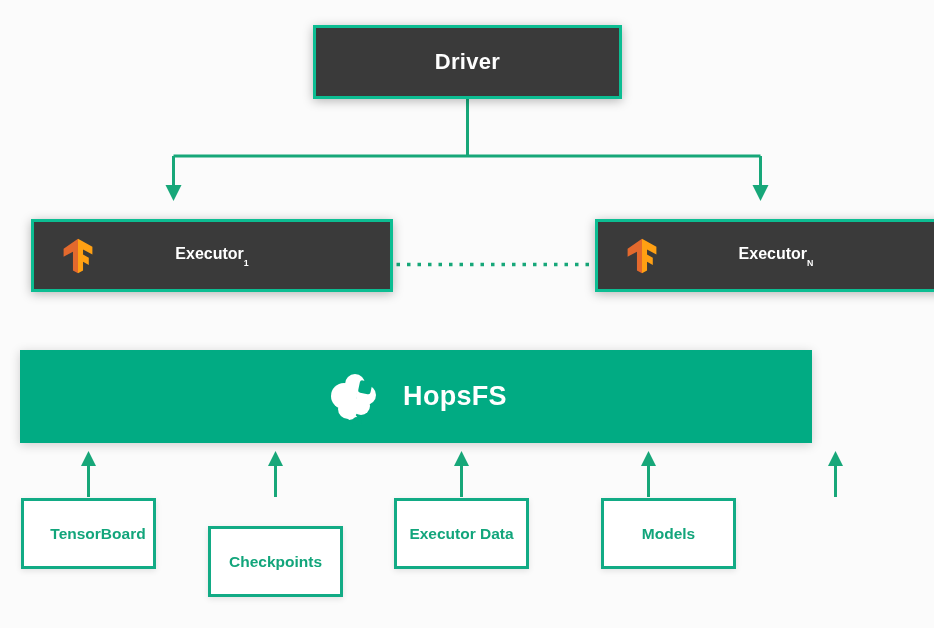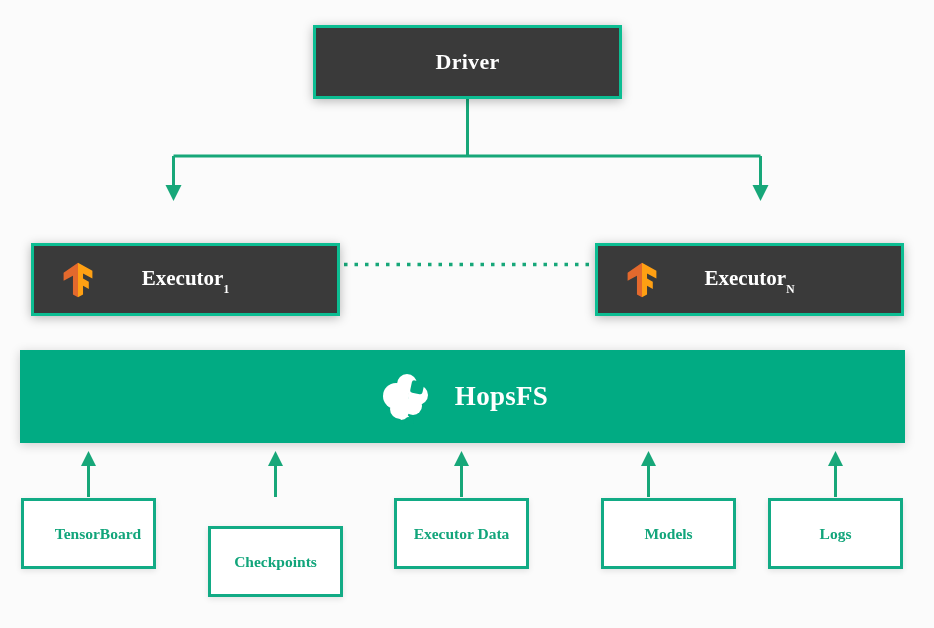--- a/index.html
+++ b/index.html
@@ -6,21 +6,21 @@
     margin: 0;
     padding: 0;
     background: #ffffff;
   }
   .canvas {
     position: relative;
     width: 934px;
     height: 628px;
     background: #fbfbfb;
     overflow: hidden;
-    font-family: Liberation Serif, serif;
+    font-family: Liberation Sans, sans-serif;
   }
   svg.connectors {
     position: absolute;
     left: 0; top: 0;
     width: 934px; height: 628px;
     pointer-events: none;
   }
   .box {
     position: absolute;
     box-sizing: border-box;
@@ -35,44 +35,44 @@
     font-weight: bold;
     box-shadow: 0 2px 10px rgba(0,0,0,0.28);
   }
   .driver {
     left: 313px; top: 25px;
     width: 309px; height: 74px;
     font-size: 22px;
     letter-spacing: 0.3px;
   }
   .executor {
-    top: 243px;
-    width: 309px; height: 73px;
-    font-size: 21px;
+    top: 219px;
+    width: 362px; height: 73px;
+    font-size: 16px;
   }
   .executor-1 { left: 31px; }
   .executor-n { left: 595px; }
   .tf-icon {
     position: absolute;
     left: 26px;
     top: 50%;
     transform: translateY(-50%);
     width: 36px; height: 36px;
     display: inline-flex;
   }
   .exec-label sub {
     font-size: 0.55em;
     position: relative;
     bottom: -0.25em;
     font-weight: bold;
   }
   .hopsfs-bar {
     position: absolute;
     left: 20px; top: 350px;
-    width: 885px; height: 93px;
+    width: 792px; height: 93px;
     box-sizing: border-box;
     background: #01ab83;
     display: flex;
     align-items: center;
     justify-content: center;
     gap: 22px;
     color: #ffffff;
     font-weight: bold;
     font-size: 27px;
     letter-spacing: 0.3px;
@@ -176,17 +176,14 @@
   </div>
   <div class="store-box store-1">
     <span>Checkpoints</span>
   </div>
   <div class="store-box store-2">
     <span>Executor Data</span>
   </div>
   <div class="store-box store-3">
     <span>Models</span>
   </div>
-  <div class="store-box store-4">
-    <span>Logs</span>
-  </div>
 
 </div>
 
 </body></html>

